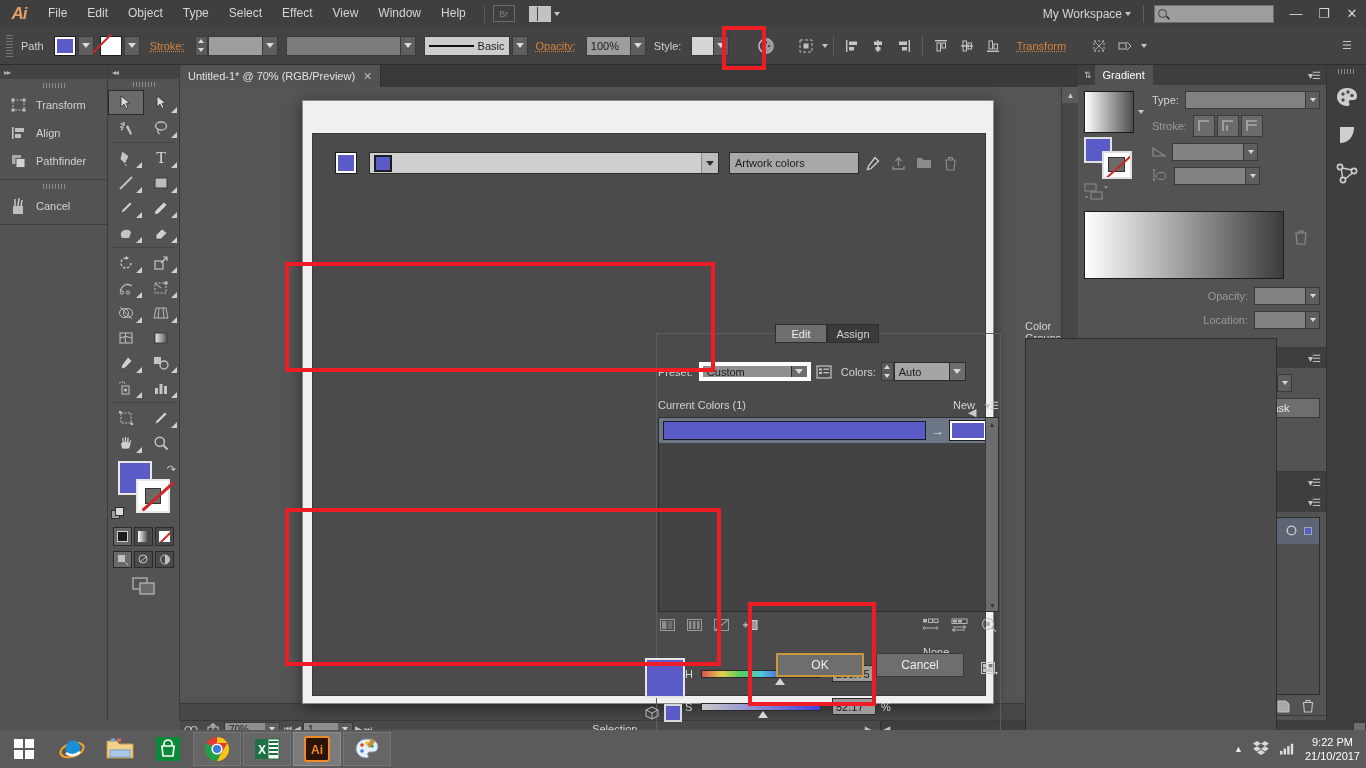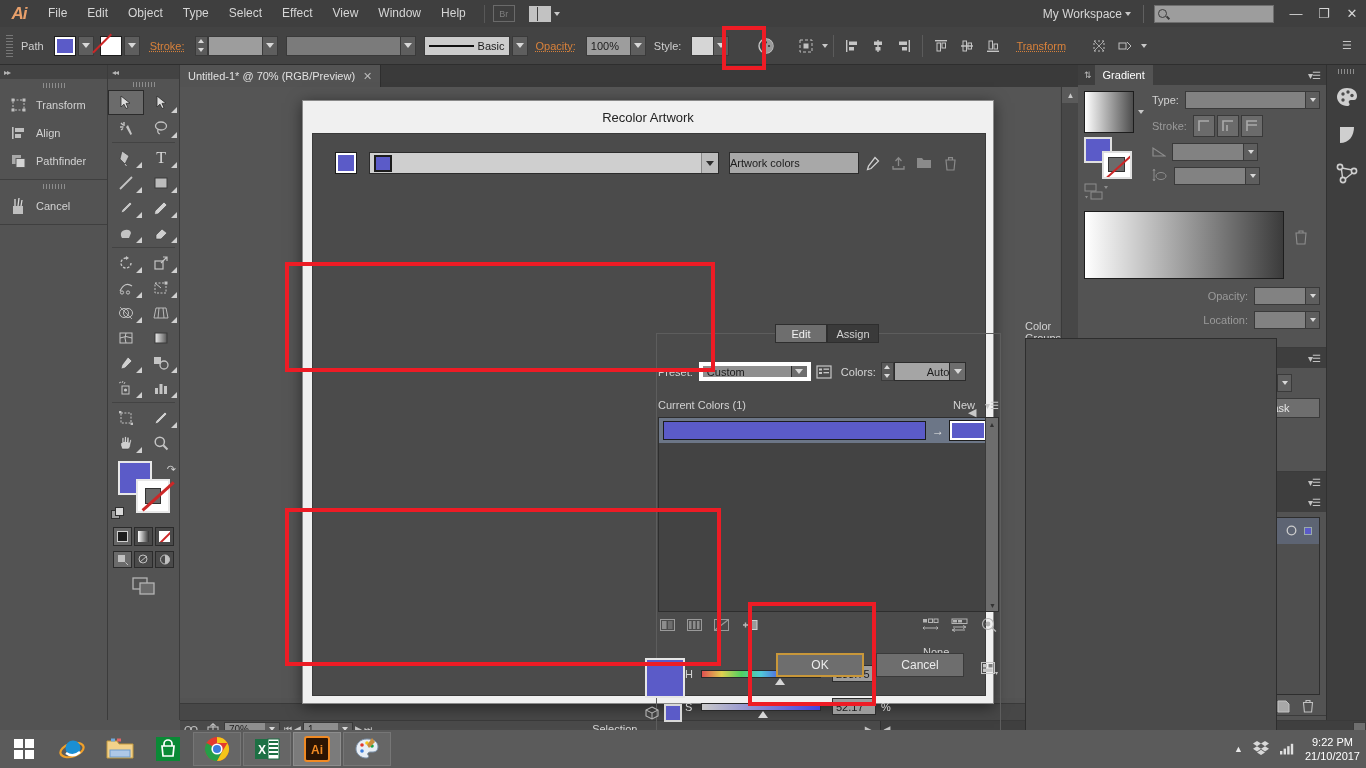--- a/index.html
+++ b/index.html
@@ -206,21 +206,21 @@
     position:absolute;left:302px;top:100px;width:692px;height:604px;background:#f0f0f0;
     border:1px solid #8a8a8a;box-shadow:0 3px 14px rgba(0,0,0,.5);
   }
   .dlg-title{height:32px;display:flex;align-items:center;justify-content:center;font-size:13px;color:#232323;}
   .dlg-body{position:absolute;left:9px;top:32px;width:674px;height:563px;background:#4b4b4b;border:1px solid #3a3a3a;}
   .dlg-top{display:flex;align-items:center;padding:18px 22px 0 22px;}
   .combo{flex:1;height:22px;background:#cfcfcf;border:1px solid #2c2c2c;display:flex;align-items:center;}
   .combo .cinner{padding-left:4px;}
   .combo .cbtn{margin-left:auto;width:17px;height:100%;background:#bcbcbc;border-left:1px solid #888;display:flex;align-items:center;justify-content:center;}
   .combo .cbtn i{width:0;height:0;border-left:4px solid transparent;border-right:4px solid transparent;border-top:5px solid #2e2e2e;}
-  .artfield{width:130px;height:22px;background:#a8a8a8;border:1px solid #2c2c2c;display:flex;align-items:center;font-size:11px;color:#1c1c1c;}
+  .artfield{width:130px;height:22px;background:#a8a8a8;border:1px solid #2c2c2c;display:flex;align-items:center;padding-left:5px;font-size:11px;color:#1c1c1c;}
   .dlg-ico{width:26px;height:22px;display:flex;align-items:center;justify-content:center;color:#c6c6c6;}
   .dlg-ico.dim{color:#787878;}
   .tabs{position:absolute;left:462px;top:190px;display:flex;}
   .tabbtn{width:52px;height:19px;display:flex;align-items:center;justify-content:center;font-size:11px;}
   .tabbtn.active{background:#6e6e6e;color:#f2f2f2;border:1px solid #2e2e2e;}
   .tabbtn.inactive{background:#3a3a3a;color:#d2d2d2;border:1px solid #2e2e2e;}
   .editbox{position:absolute;left:343px;top:199px;width:345px;height:420px;border:1px solid #5d5d5d;}
   .curcolors{position:absolute;left:345px;top:283px;width:341px;height:195px;background:#434343;border:1px solid #2e2e2e;}
   .ccrow{height:25px;background:#6c7687;display:flex;align-items:center;padding:0 4px;}
   .ccbar{flex:1;height:19px;background:#5b5bc8;border:1px solid #1c1c1c;}
@@ -1077,21 +1077,20 @@
       <svg width="24" height="22" viewBox="0 0 24 22">
           <circle cx="5" cy="5" r="2.6" fill="none" stroke="#cfcfcf" stroke-width="1.6"></circle>
           <circle cx="19" cy="9" r="2.6" fill="none" stroke="#cfcfcf" stroke-width="1.6"></circle>
           <circle cx="8" cy="18" r="2.6" fill="none" stroke="#cfcfcf" stroke-width="1.6"></circle>
           <path d="M7 6 L17 8 M6.5 7.5 L7.5 15.5 M10 17 L17.5 11" stroke="#cfcfcf" stroke-width="1.4"></path>
         </svg>
     </div>
   </div>
 
   <div class="dlg">
-    <div class="dlg-title">Recolor Artwork</div>
     <div class="dlg-body">
 
       <div class="dlg-top">
         <div style="width:22px;height:22px;background:#fff;border:1px solid #1c1c1c;padding:2px;">
           <div style="width:100%;height:100%;background:#5b5bc8"></div>
         </div>
         <div style="width:12px"></div>
         <div class="combo">
           <span class="cinner">
             <span style="display:inline-block;width:18px;height:17px;background:#5b5bc8;border:2px solid #1c1c1c;vertical-align:middle"></span>
@@ -1147,21 +1146,21 @@
               <rect x="7.5" y="3.5" width="5.5" height="1.3" fill="#c6c6c6"></rect>
               <rect x="3" y="7" width="3" height="2" fill="#c6c6c6"></rect>
               <rect x="7.5" y="7" width="5.5" height="1.3" fill="#c6c6c6"></rect>
             </svg>
         </div>
         <span style="font-size:11px;color:#d6d6d6;margin:0 5px 0 4px">Colors:</span>
         <div class="stepper" style="height:19px">
             <i class="st-up"></i>
             <i class="st-dn"></i>
           </div>
-        <div style="width:72px;height:19px;background:#a5a5a5;border:1px solid #2c2c2c;display:flex;align-items:center;padding-left:28px;">
+        <div style="width:72px;height:19px;background:#a5a5a5;border:1px solid #2c2c2c;display:flex;align-items:center;">
           <span style="flex:1;padding-left:4px;font-size:11px;color:#1c1c1c">Auto</span>
           <span style="width:16px;height:100%;background:#6d6d6d;border-left:1px solid #2c2c2c;display:flex;align-items:center;justify-content:center;">
               <i class="dd-arrow"></i>
             </span>
         </div>
       </div>
 
       <div style="position:absolute;left:345px;top:265px;width:341px;display:flex;align-items:center;">
         <span style="font-size:11px;color:#d2d2d2">Current Colors (1)</span>
         <span style="margin-left:auto;font-size:11px;color:#d2d2d2">New</span>

